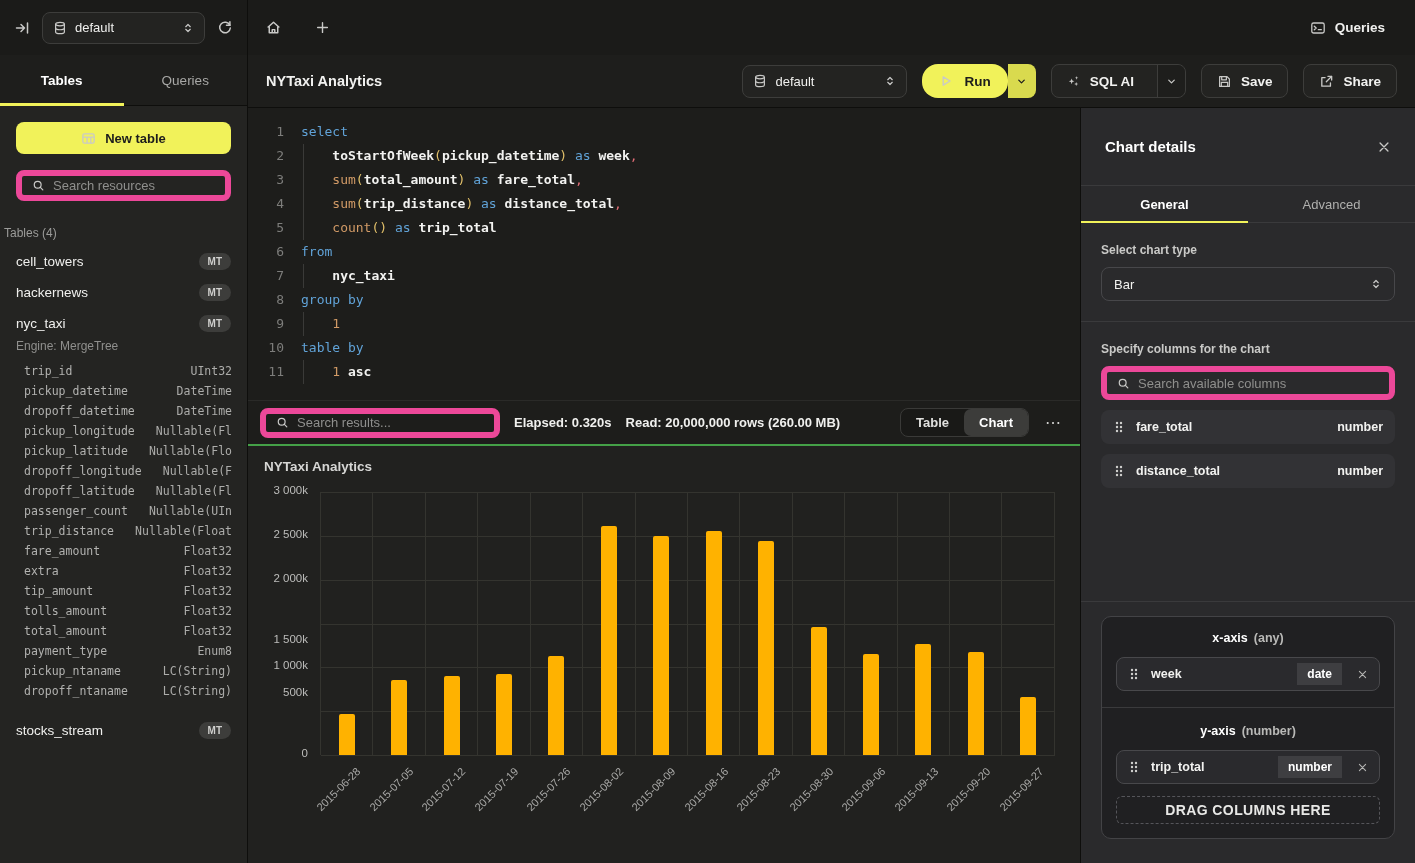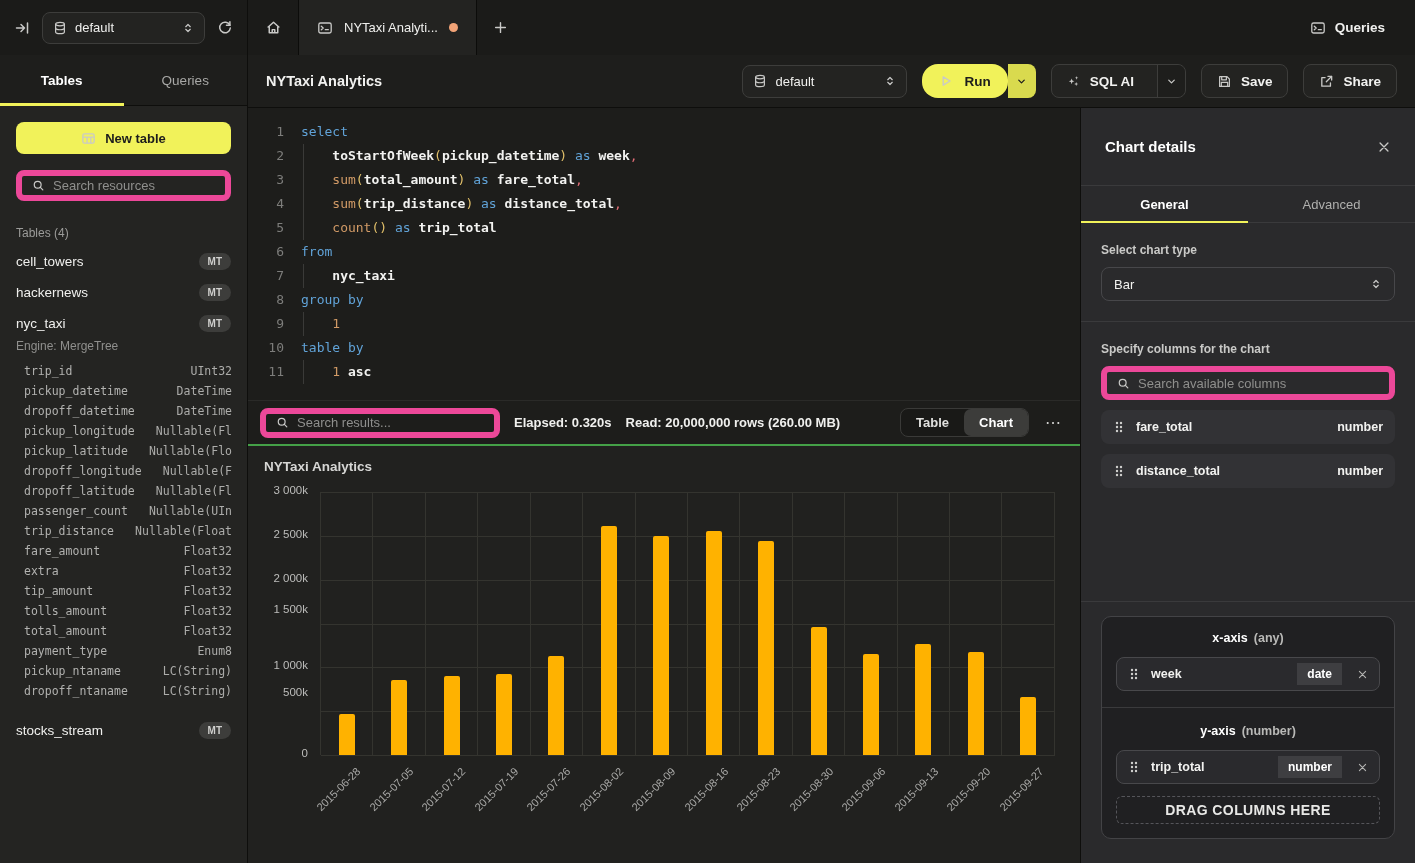--- a/index.html
+++ b/index.html
@@ -32,21 +32,21 @@
   .sidebar { width:248px; flex:none; background:#242422; border-right:1px solid #0e0e0c; display:flex; flex-direction:column; }
   .sidebar-tabs { height:51px; flex:none; display:flex; background:#1e1e1c; border-bottom:1px solid #0e0e0c; }
   .sidebar-tabs .stab { flex:1; display:flex; align-items:center; justify-content:center; position:relative; color:#a8a8a6; font-size:13.5px; cursor:pointer; }
   .sidebar-tabs .stab.active { color:#fff; font-weight:600; }
   .stab-underline { position:absolute; left:0; right:0; bottom:-1px; height:3px; background:var(--accent,#f1f25a); }
   .sidebar-body { flex:1; overflow:hidden; }
   .new-table-btn { margin:16px; height:32px; background:var(--accent,#f1f25a); color:#1c1c1c; font-weight:700; border-radius:8px; display:flex; align-items:center; justify-content:center; gap:9px; font-size:13px; cursor:pointer; }
   .search-box { margin:0 16px; height:31px; border:6px solid #ec4899; border-radius:8px; display:flex; align-items:center; padding:0 10px; gap:8px; color:#8f8f8d; }
   .search-box input { flex:1; background:transparent; border:none; outline:none; color:#e0e0de; font-family:"Liberation Sans",sans-serif; font-size:13px; min-width:0; }
   .search-box input::placeholder { color:#8f8f8d; }
-  .tables-header { margin:25px 16px 6px; color:#9c9c9a; font-size:12px; }
+  .tables-header { margin:25px 4px 6px; color:#9c9c9a; font-size:12px; }
   .table-row { display:flex; align-items:center; justify-content:space-between; padding:7px 16px; color:#f0f0ee; font-size:13.5px; font-weight:500; cursor:pointer; }
   .mt-badge { background:#3d3d3b; color:#cfcfcd; font-size:10px; font-weight:700; padding:3px 9px; border-radius:10px; }
   .engine-line { padding:0 16px 8px; color:#8f8f8d; font-size:12px; }
   .col-line { display:flex; justify-content:space-between; padding:0 15px 0 24px; font-family:"DejaVu Sans Mono", monospace; font-size:11.5px; line-height:20px; color:#b2b2b0; white-space:nowrap; overflow:hidden; }
   .col-line .ctype { color:#acacaa; }
   .gap-row { height:14px; }
 
   
   .main { flex:1; display:flex; flex-direction:column; min-width:0; }
   .toolbar { height:53px; flex:none; display:flex; align-items:center; padding:0 18px; background:#1e1e1c; border-bottom:1px solid #0e0e0c; }
@@ -162,31 +162,20 @@
       </span>
     </div>
     <div class="tabstrip">
       <span class="home-btn">
         <svg width="17" height="17" viewBox="0 0 16 16" fill="none" stroke="currentColor" stroke-width="1.4" stroke-linejoin="round">
             <path d="M2.5 8 8 3l5.5 5"></path>
             <path d="M4 6.8V13h8V6.8"></path>
             <path d="M6.8 13v-3h2.4v3"></path>
           </svg>
       </span>
-      <div class="tab">
-        <span class="icon-btn">
-          <svg width="16" height="16" viewBox="0 0 16 16" fill="none" stroke="currentColor" stroke-width="1.3" stroke-linecap="round" stroke-linejoin="round">
-              <rect x="1.8" y="3" width="12.4" height="10" rx="1.8"></rect>
-              <path d="M4.3 6.3 6.2 8l-1.9 1.7"></path>
-              <path d="M8.3 9.7h3"></path>
-            </svg>
-        </span>
-        <span>NYTaxi Analyti...</span>
-        <span class="tab-dot"></span>
-      </div>
       <span class="plus-btn">
         <svg width="15" height="15" viewBox="0 0 16 16" fill="none" stroke="currentColor" stroke-width="1.5" stroke-linecap="round">
             <path d="M8 2.8v10.4M2.8 8h10.4"></path>
           </svg>
       </span>
       <div class="queries-top">
         <span class="icon-btn">
           <svg width="16" height="16" viewBox="0 0 16 16" fill="none" stroke="currentColor" stroke-width="1.3" stroke-linecap="round" stroke-linejoin="round">
               <rect x="1.8" y="3" width="12.4" height="10" rx="1.8"></rect>
               <path d="M4.3 6.3 6.2 8l-1.9 1.7"></path>
@@ -470,21 +459,21 @@
               <span class="more-btn">⋯</span>
             </div>
           </div>
 
           <div class="chart-section">
             <span class="chart-title">NYTaxi Analytics</span>
             <div id="ylabels">
                 <span class="ylabel" style="top: 301px;">0</span>
                 <span class="ylabel" style="top: 240px;">500k</span>
                 <span class="ylabel" style="top: 213.333px;">1 000k</span>
-                <span class="ylabel" style="top: 157px;">1 500k</span>
+                <span class="ylabel" style="top: 187px;">1 500k</span>
                 <span class="ylabel" style="top: 125.667px;">2 000k</span>
                 <span class="ylabel" style="top: 81.8333px;">2 500k</span>
                 <span class="ylabel" style="top: 38px;">3 000k</span>
               </div>
             <div class="plot" id="plot">
                 <div class="hline" style="top: 100%;"></div>
                 <div class="hline" style="top: 83.3333%;"></div>
                 <div class="hline" style="top: 66.6667%;"></div>
                 <div class="hline" style="top: 50%;"></div>
                 <div class="hline" style="top: 33.3333%;"></div>

